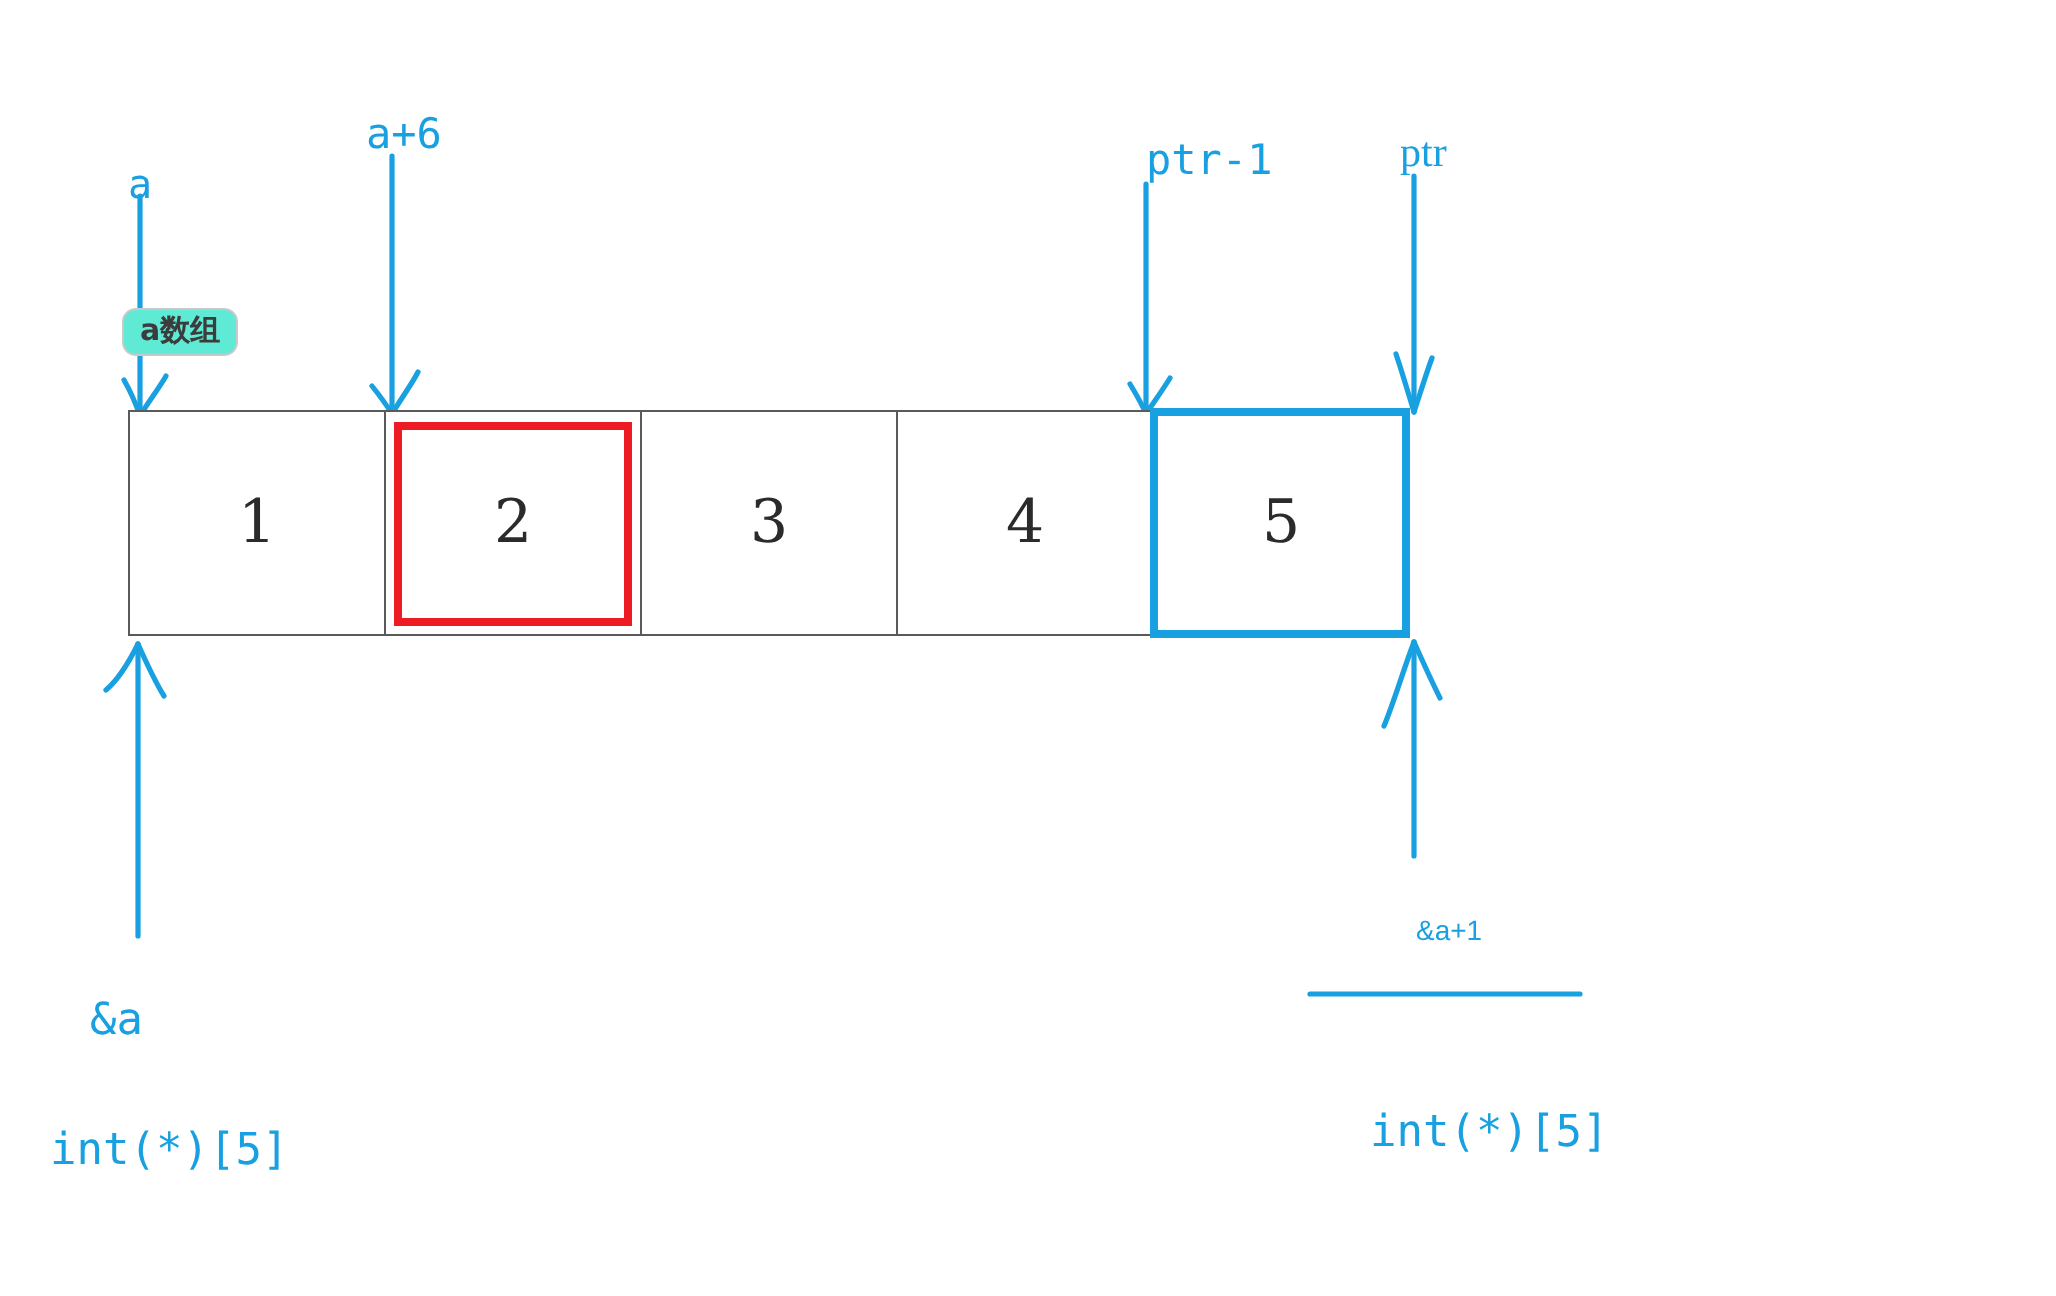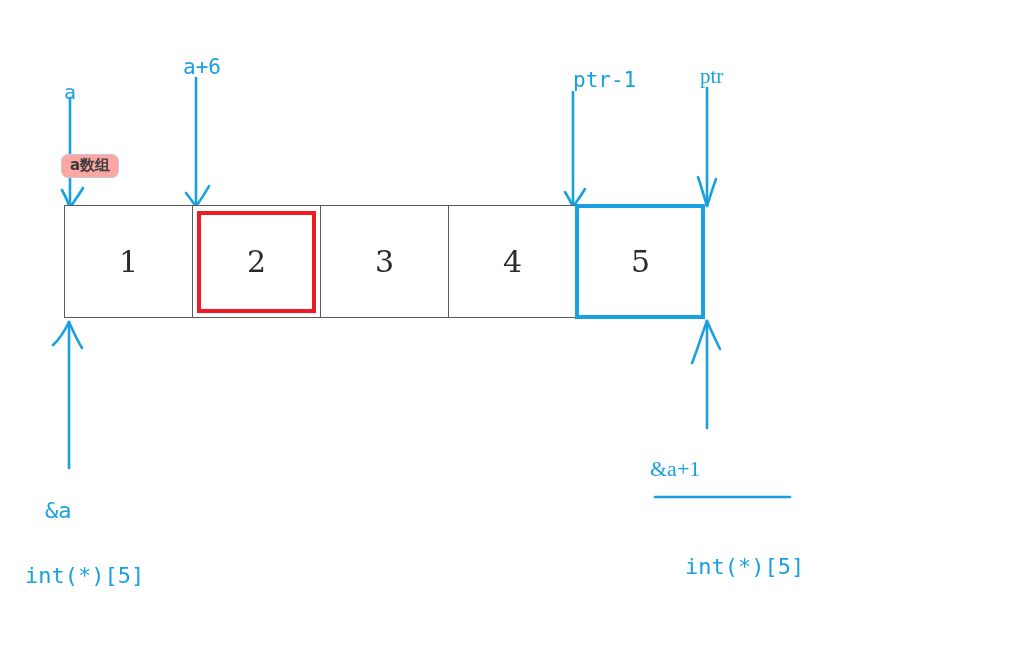--- a/index.html
+++ b/index.html
@@ -81,21 +81,21 @@
     background: transparent;
     pointer-events: none;
   }
 
   
   .badge {
     position: absolute;
     left: 61px;
     top: 154px;
     padding: 2px 8px 3px 8px;
-    background: #fca5a5;
+    background: #5eead4;
     border: 1px solid #c9c9c9;
     border-radius: 7px;
     font-family: "DejaVu Sans", sans-serif;
     font-size: 15px;
     font-weight: bold;
     color: #3c3c3c;
     line-height: 1.15;
     white-space: nowrap;
   }
 
@@ -109,21 +109,21 @@
   }
 
   .lbl-a      { left: 64px;  top: 82px;  font-size: 20px; font-family: "DejaVu Sans Mono", monospace; }
   .lbl-a1     { left: 183px; top: 57px;  font-size: 21px; font-family: "DejaVu Sans Mono", monospace; }
   .lbl-ptrm1  { left: 541px; top: 70px;  font-size: 21px; font-family: "DejaVu Sans Mono", monospace; margin-left: 32px; }
   .lbl-ptr    { left: 700px; top: 66px;  font-size: 21px; font-family: Liberation Serif, serif; }
 
   .lbl-amp-a  { left: 45px;  top: 500px; font-size: 22px; font-family: "DejaVu Sans Mono", monospace; }
   .lbl-type-l { left: 25px;  top: 565px; font-size: 22px; font-family: "DejaVu Sans Mono", monospace; }
 
-  .lbl-amp-a1 { left: 650px; top: 458px; font-size: 22px; font-family: Liberation Serif, serif; }
+  .lbl-amp-a1 { left: 708px; top: 458px; font-size: 14px; font-family: Liberation Sans, sans-serif; }
   .lbl-type-r { left: 685px; top: 556px; font-size: 22px; font-family: "DejaVu Sans Mono", monospace; }
 </style>
 </head>
 <body>
 
 <div id="canvas">
 
   <svg class="layer" viewBox="0 0 1028 648" xmlns="http://www.w3.org/2000/svg">
 
     <g>

